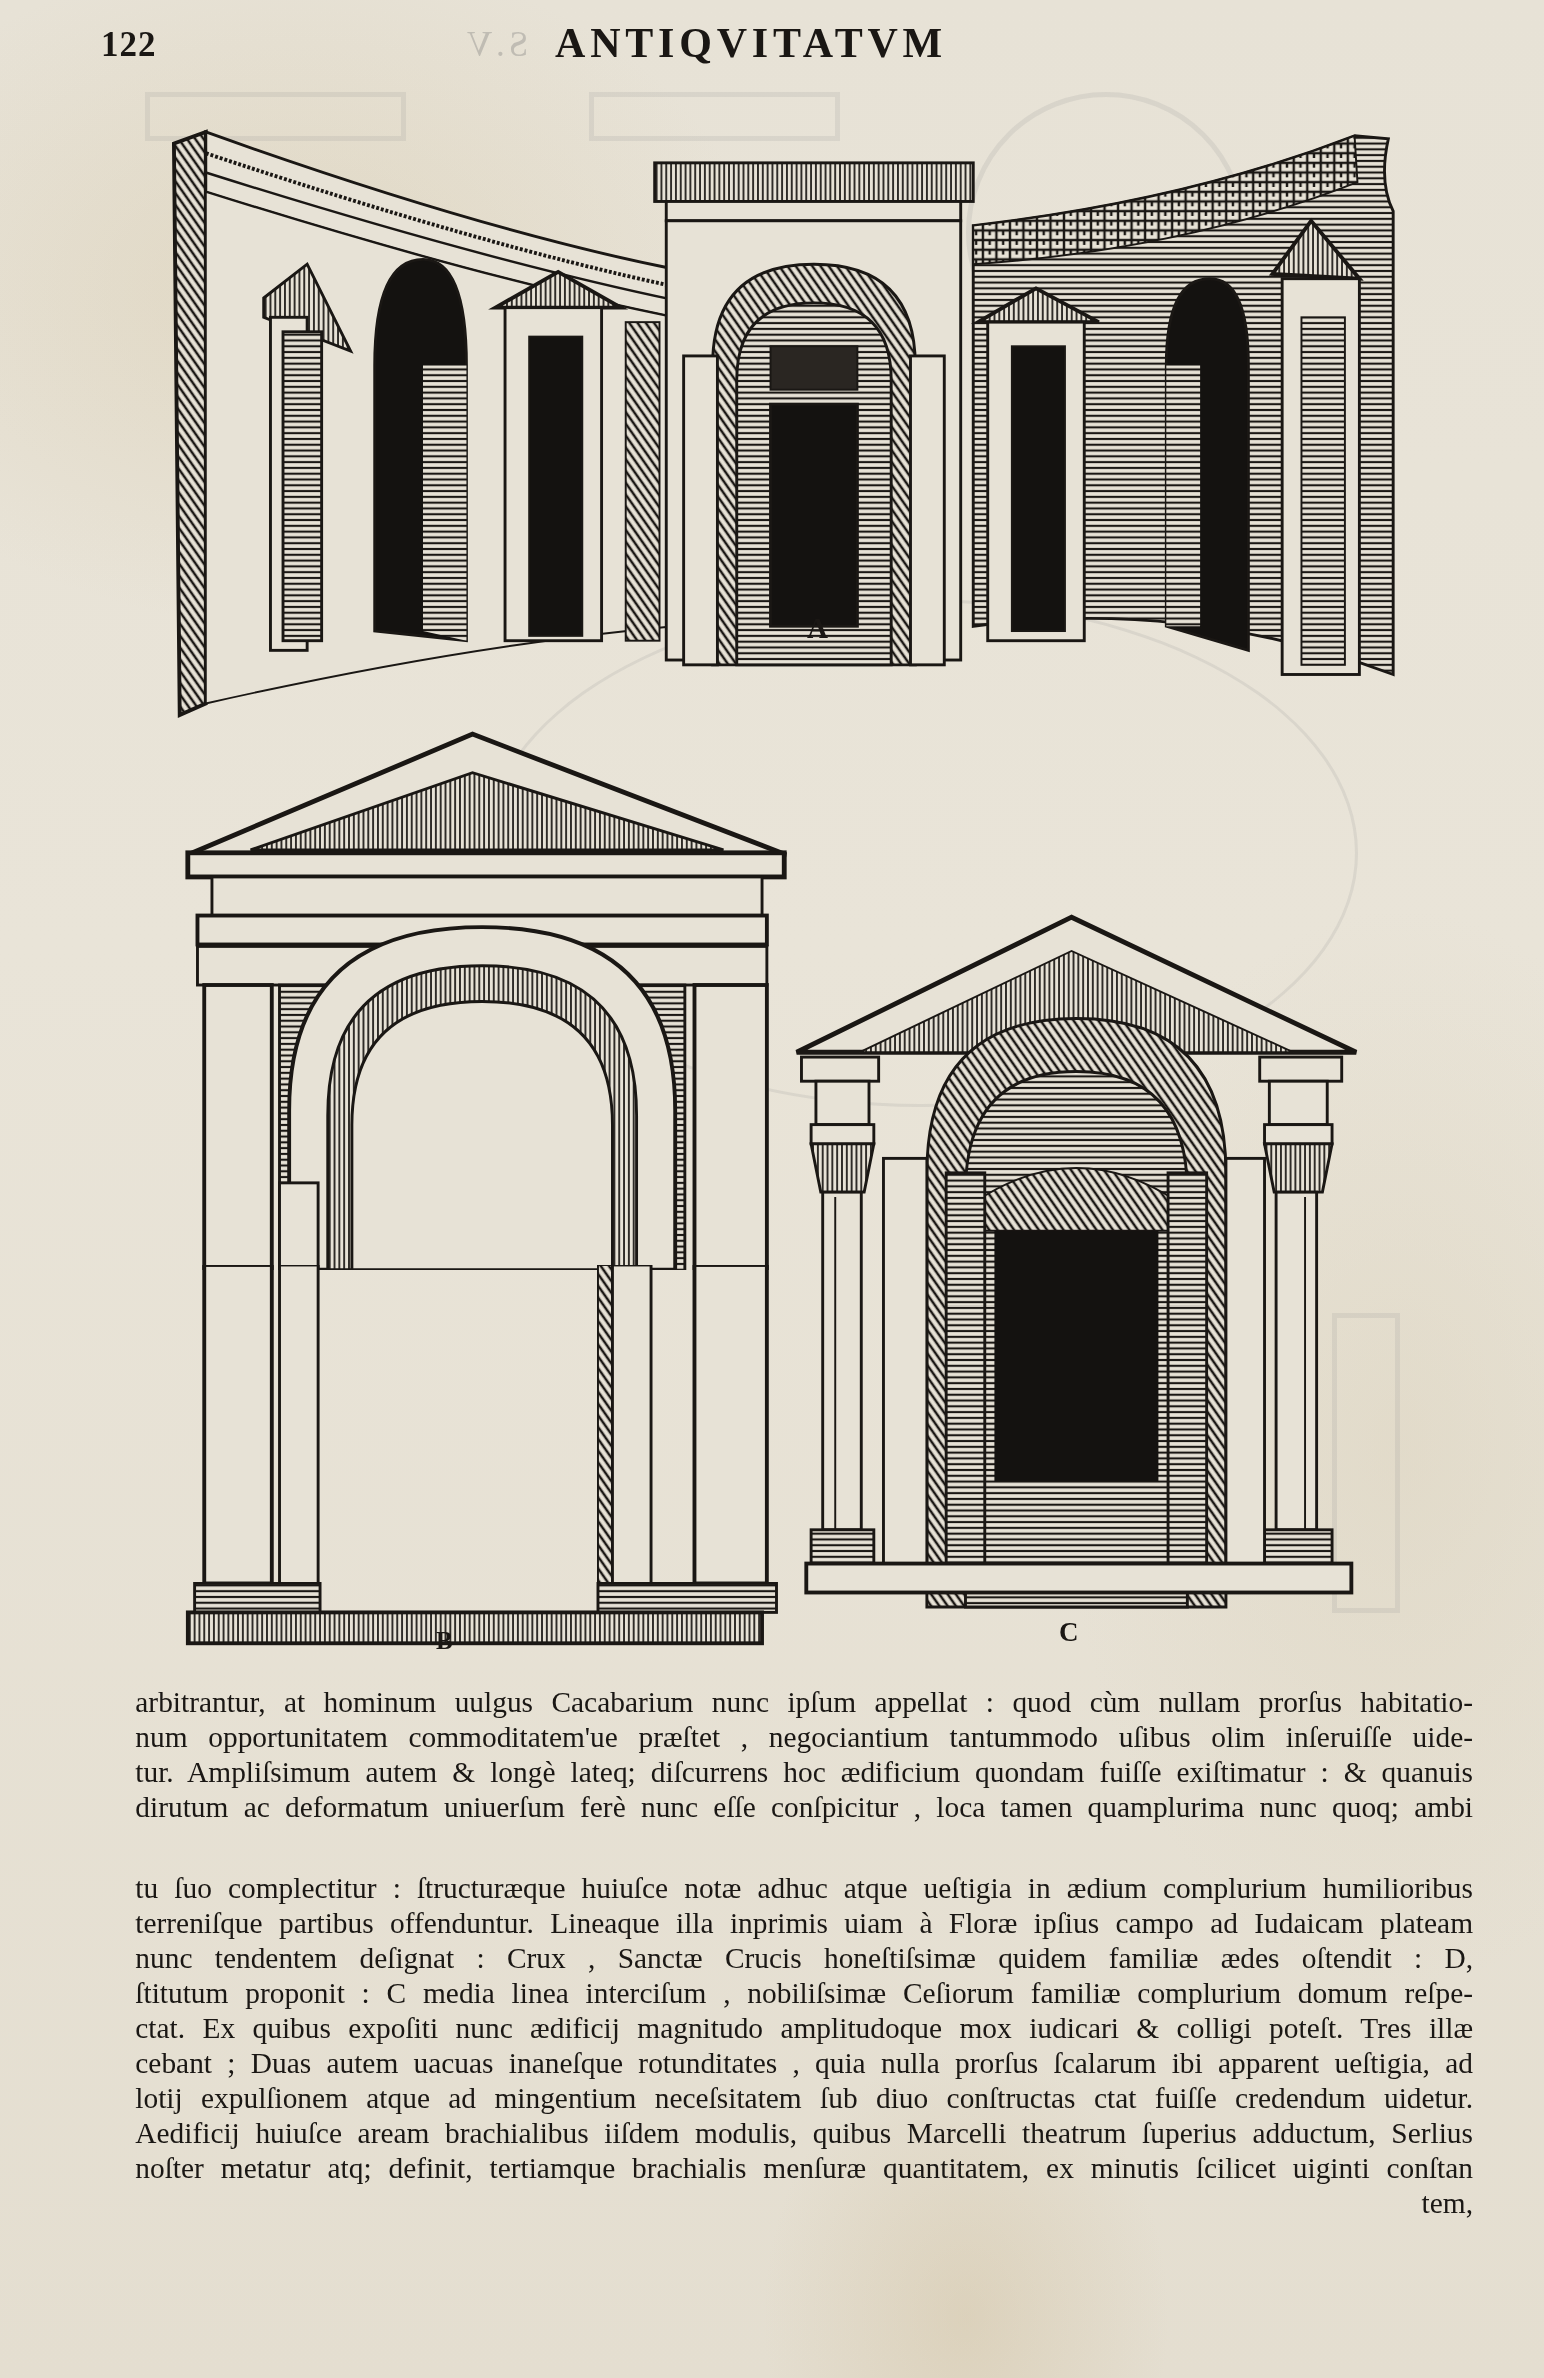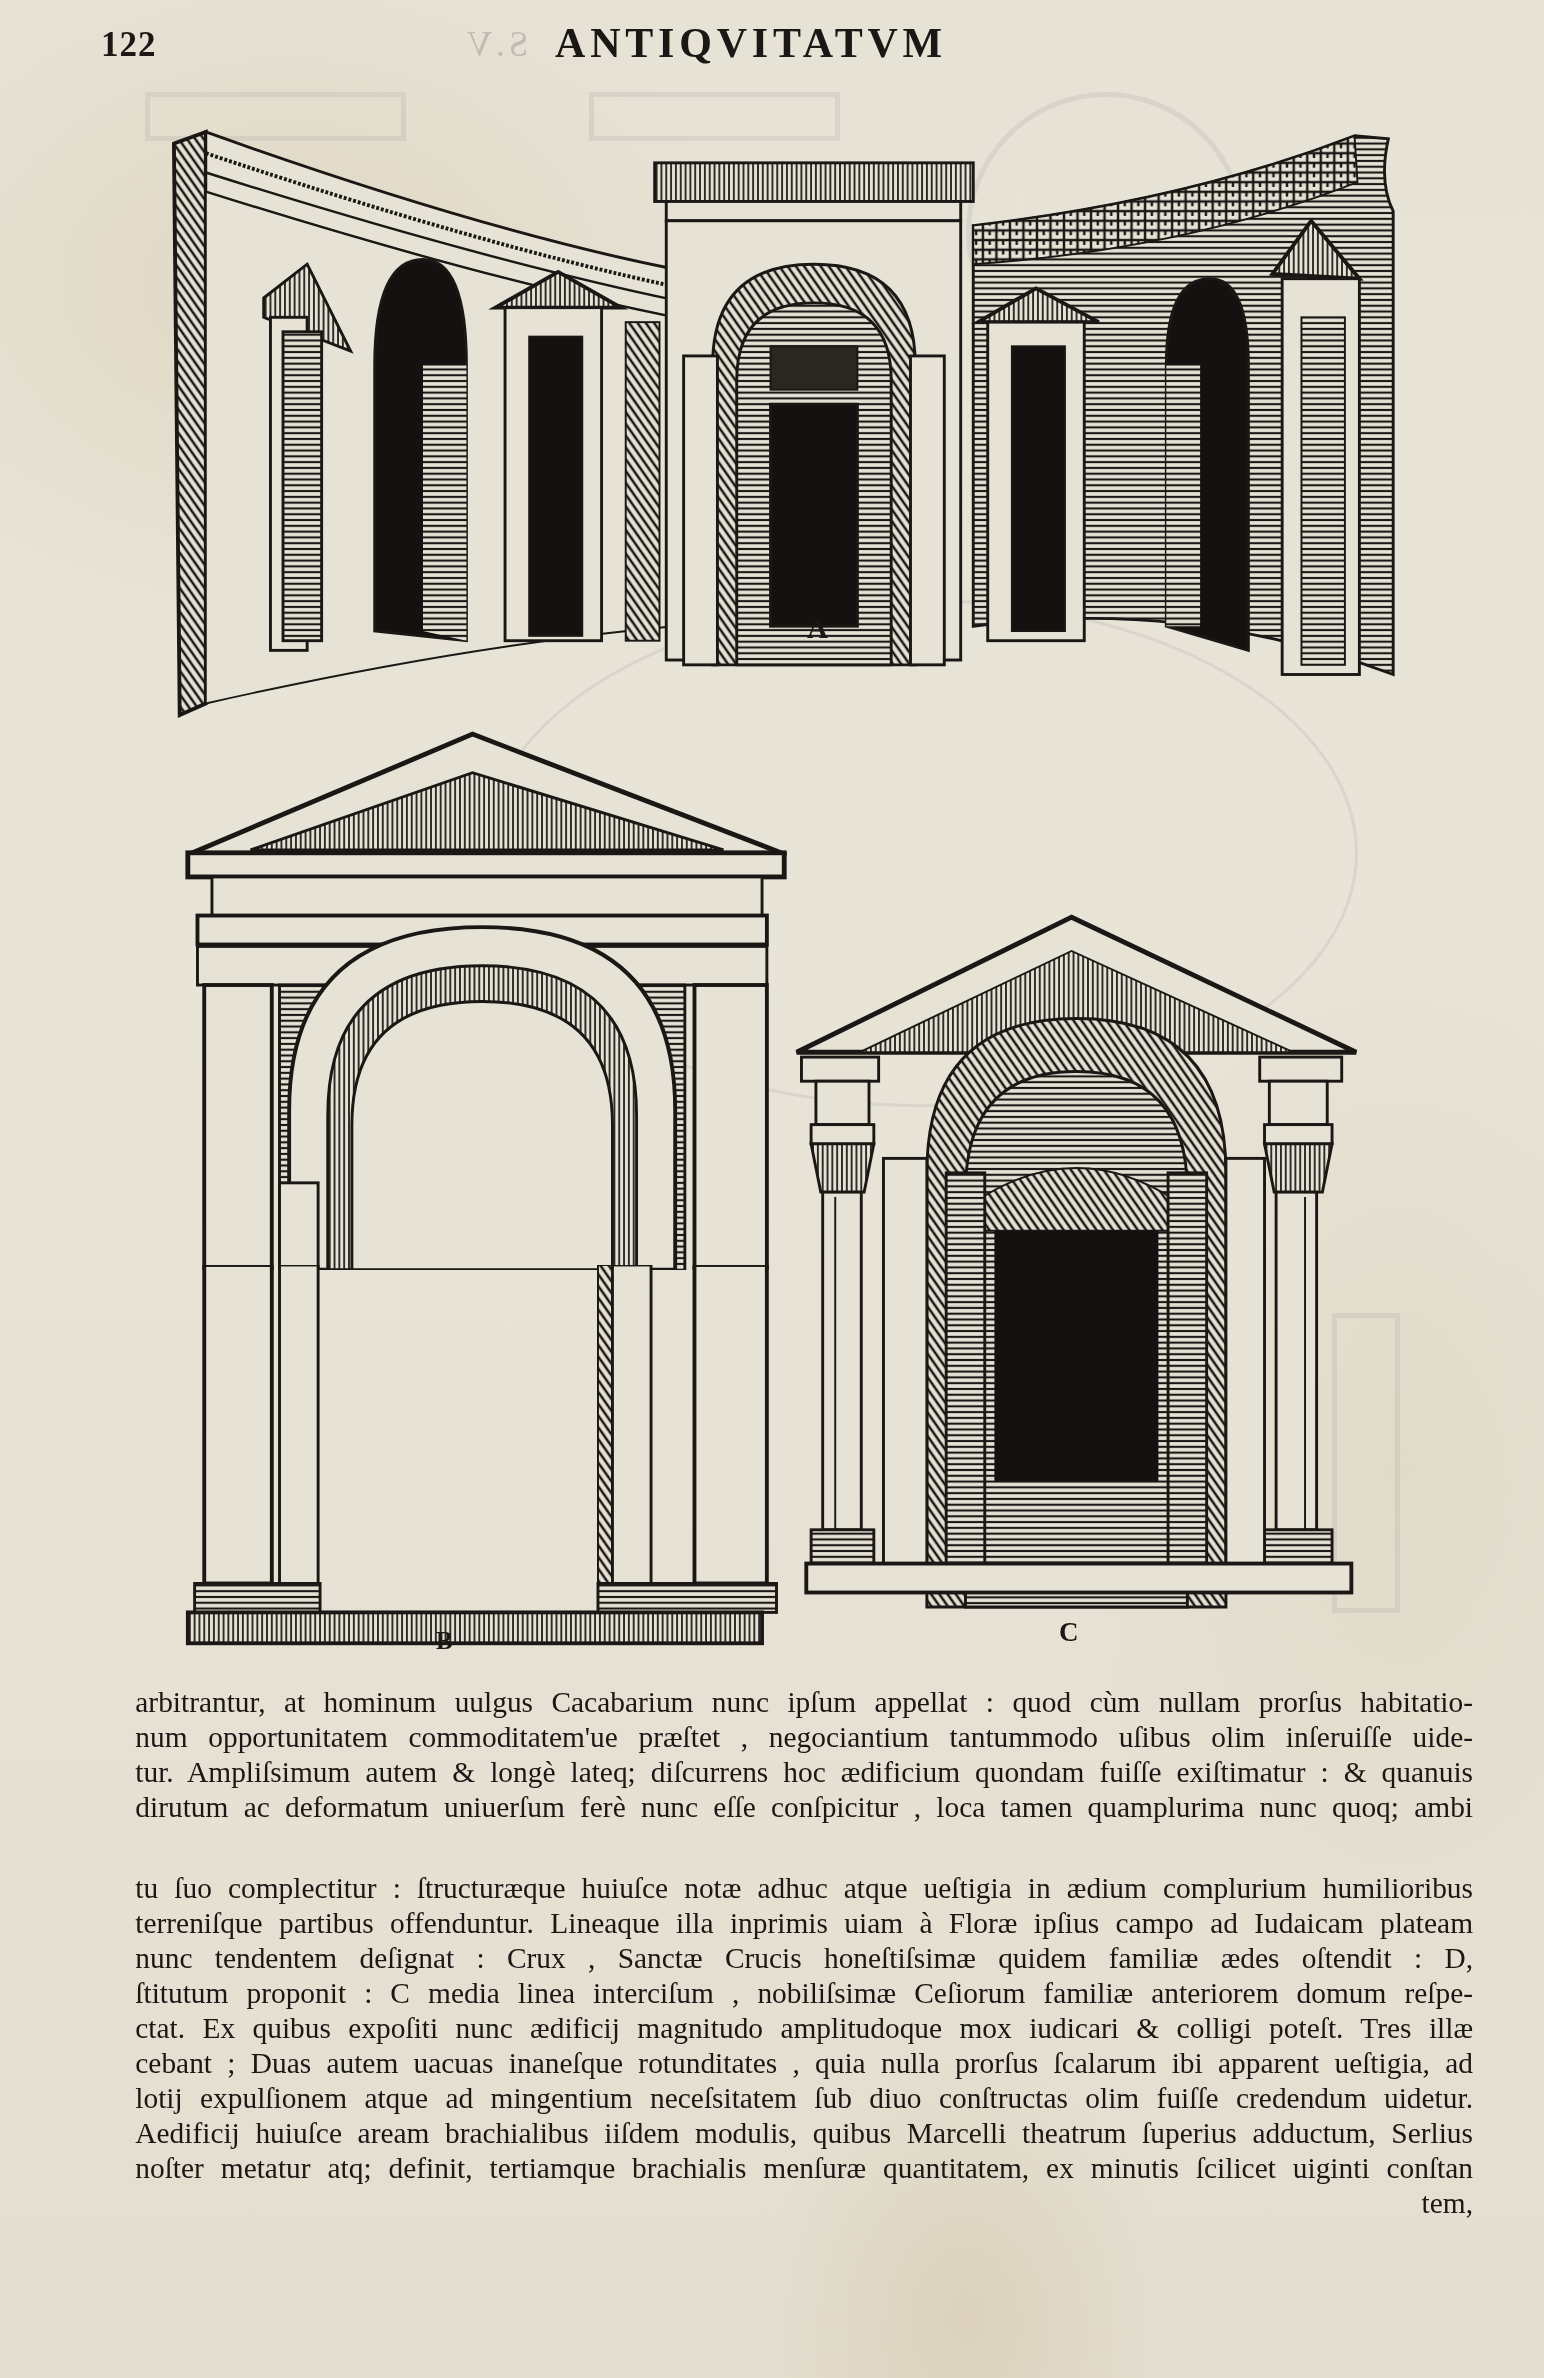--- a/index.html
+++ b/index.html
@@ -184,23 +184,23 @@
   </div>
 
   <div class="body-text">
     <span class="line" style="margin-left:-9.7px;">arbitrantur, at hominum uulgus Cacabarium nunc ipſum appellat : quod cùm nullam prorſus habitatio-</span>
     <span class="line" style="margin-left:-9.7px;">num opportunitatem commoditatem'ue præſtet , negociantium tantummodo uſibus olim inſeruiſſe uide-</span>
     <span class="line" style="margin-left:-9.7px;">tur. Ampliſsimum autem &amp; longè lateq; diſcurrens hoc ædificium quondam fuiſſe exiſtimatur : &amp; quanuis</span>
     <span class="line" style="margin-left:-9.7px;">dirutum ac deformatum uniuerſum ferè nunc eſſe conſpicitur , loca tamen quamplurima nunc quoq; ambi</span>
     <span class="line" style="margin-left:-9.7px;margin-top:46px;">tu ſuo complectitur : ſtructuræque huiuſce notæ adhuc atque ueſtigia in ædium complurium humilioribus</span>
     <span class="line" style="margin-left:-9.7px;">terreniſque partibus offenduntur. Lineaque illa inprimis uiam à Floræ ipſius campo ad Iudaicam plateam</span>
     <span class="line" style="margin-left:-9.7px;">nunc tendentem deſignat : Crux , Sanctæ Crucis honeſtiſsimæ quidem familiæ ædes oſtendit : D,</span>
-    <span class="line" style="margin-left:-9.7px;">ſtitutum proponit : C media linea interciſum , nobiliſsimæ Ceſiorum familiæ anteriorem domum reſpe-</span>
+    <span class="line" style="margin-left:-9.7px;">ſtitutum proponit : C media linea interciſum , nobiliſsimæ Ceſiorum familiæ complurium domum reſpe-</span>
     <span class="line" style="margin-left:-9.7px;">ctat. Ex quibus expoſiti nunc ædificij magnitudo amplitudoque mox iudicari &amp; colligi poteſt. Tres illæ</span>
     <span class="line" style="margin-left:-9.7px;">cebant ; Duas autem uacuas inaneſque rotunditates , quia nulla prorſus ſcalarum ibi apparent ueſtigia, ad</span>
-    <span class="line" style="margin-left:-9.7px;">lotij expulſionem atque ad mingentium neceſsitatem ſub diuo conſtructas olim fuiſſe credendum uidetur.</span>
+    <span class="line" style="margin-left:-9.7px;">lotij expulſionem atque ad mingentium neceſsitatem ſub diuo conſtructas ctat fuiſſe credendum uidetur.</span>
     <span class="line" style="margin-left:-9.7px;">Aedificij huiuſce aream brachialibus iiſdem modulis, quibus Marcelli theatrum ſuperius adductum, Serlius</span>
     <span class="line" style="margin-left:-9.7px;">noſter metatur atq; definit, tertiamque brachialis menſuræ quantitatem, ex minutis ſcilicet uiginti conſtan</span>
     <span class="line last">tem,</span>
   </div>
 
 </div>
 
 
 </body></html>

